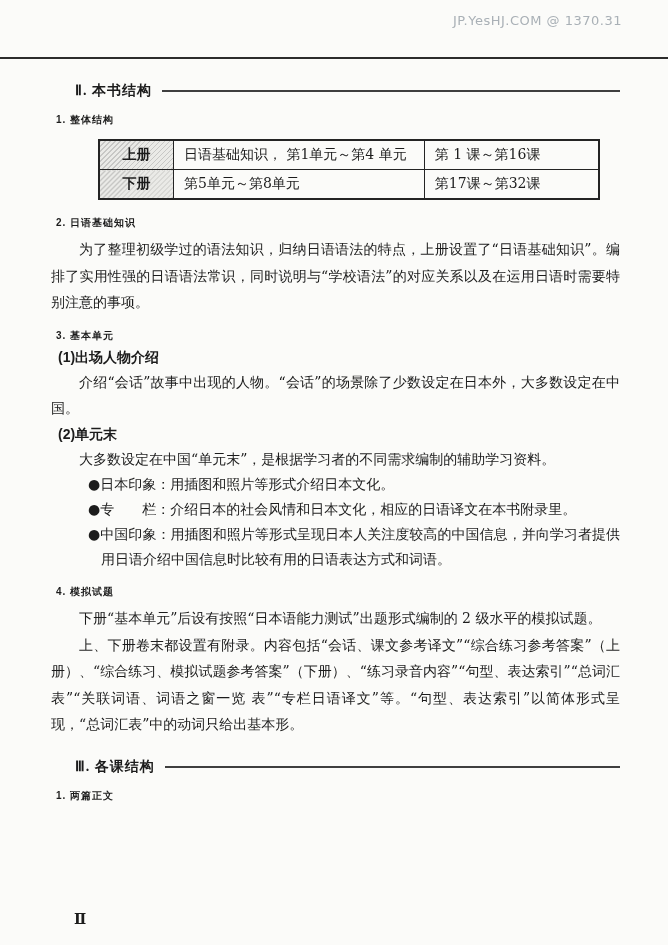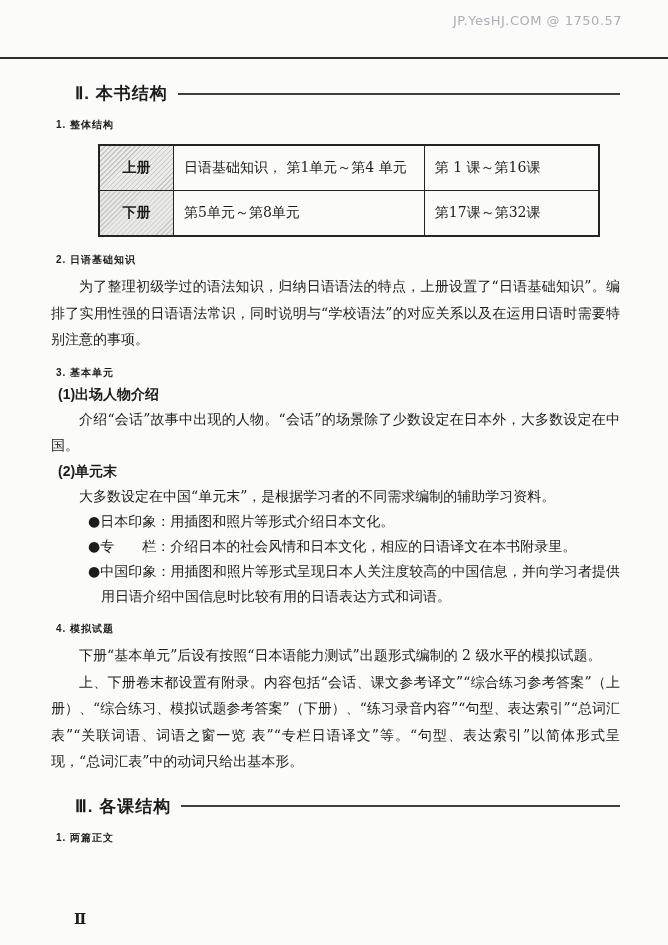--- a/index.html
+++ b/index.html
@@ -32,23 +32,23 @@
     position: absolute;
     top: 68px;
     left: 51px;
     width: 569px;
   }
   .part-title {
     display: flex;
     align-items: center;
     padding-left: 24px;
     margin: 14px 0 10px 0;
-    font-family: Liberation Sans, sans-serif;
+    font-family: Liberation Serif, serif;
     font-weight: bold;
-    font-size: 17px;
+    font-size: 14px;
     letter-spacing: 1px;
     white-space: nowrap;
     text-align: right;
   }
   .part-title .rule-after {
     flex: 1;
     margin-left: 10px;
     border-top: 2px solid #3f3f3f;
     height: 0;
   }
@@ -82,21 +82,21 @@
   }
   table.structure {
     border-collapse: collapse;
     margin: 12px 0 16px 47px;
     width: 502px;
     font-size: 14px;
   }
   table.structure td {
     border: 1.6px solid #242424;
     height: 28px;
-    padding: 8px 10px;
+    padding: 0 10px;
   }
   table.structure { border: 2px solid #242424; }
   td.vol {
     width: 55px;
     text-align: center;
     font-weight: 600;
     padding: 0 4px;
     background: repeating-linear-gradient(135deg, #c7c7c5 0px, #c7c7c5 1px, #eaeae7 1px, #eaeae7 3.5px);
   }
   td.mid { width: 240px; }
@@ -107,21 +107,21 @@
     top: 910px;
     font-size: 14.5px;
     font-weight: 600;
   }
 </style>
 </head>
 <body>
 
 <div class="page">
 
-  <div class="watermark">JP.YesHJ.COM @ 1750.57</div>
+  <div class="watermark">JP.YesHJ.COM @ 1370.31</div>
   <div class="top-rule"></div>
 
   <div class="content">
 
     <div class="part-title">
       <span>Ⅱ. 本书结构</span>
       <span class="rule-after"></span>
     </div>
 
     <div class="sec-heading">1. 整体结构</div>

